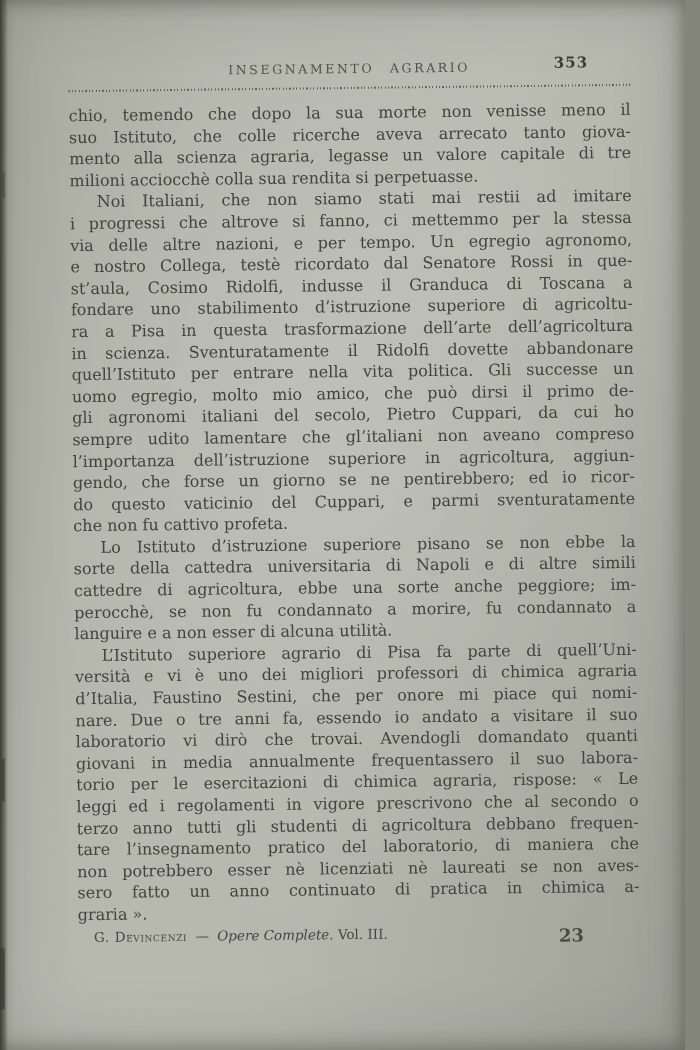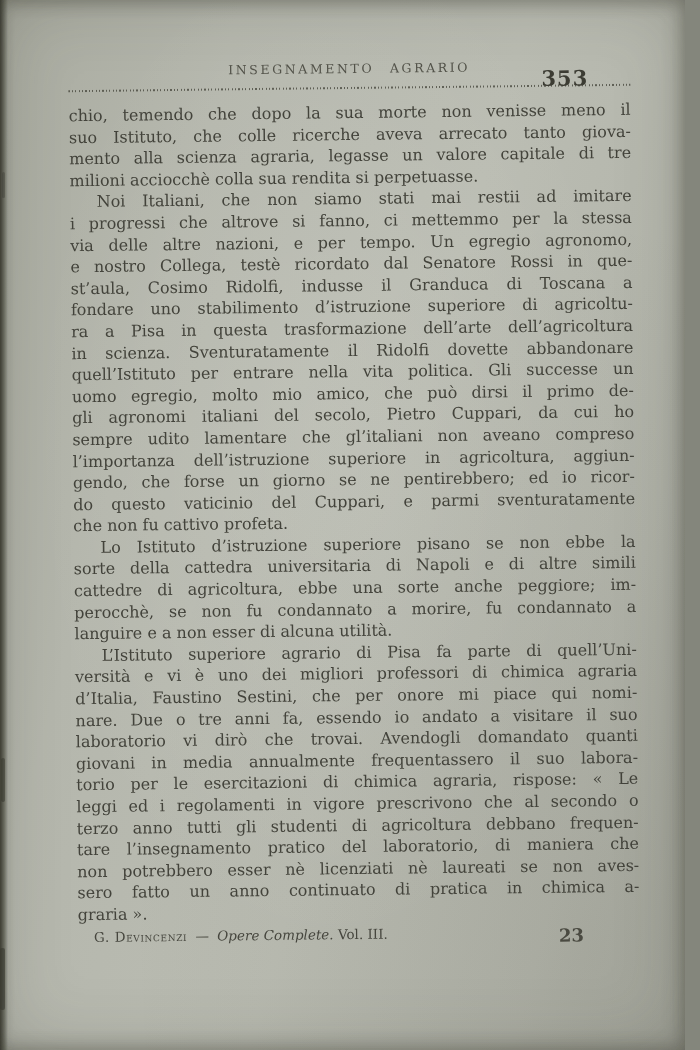--- a/index.html
+++ b/index.html
@@ -51,22 +51,22 @@
     display: block;
     text-align: center;
     font-size: 12.5px;
     letter-spacing: 2.6px;
     word-spacing: 9px;
     color: #53534a;
     padding-top: 5px;
   }
   .page-number {
     position: absolute;
-    right: 42px; top: 12px;
-    font-size: 21px;
+    right: 42px; top: 0;
+    font-size: 15px;
     font-weight: bold;
     letter-spacing: 1px;
     color: #3c3c33;
   }
   .dotted-rule {
     margin-top: 7px;
     height: 2px;
     background: repeating-linear-gradient(90deg,
       rgba(72,72,62,0.8) 0 1.2px, rgba(72,72,62,0) 1.2px 3.4px);
   }

